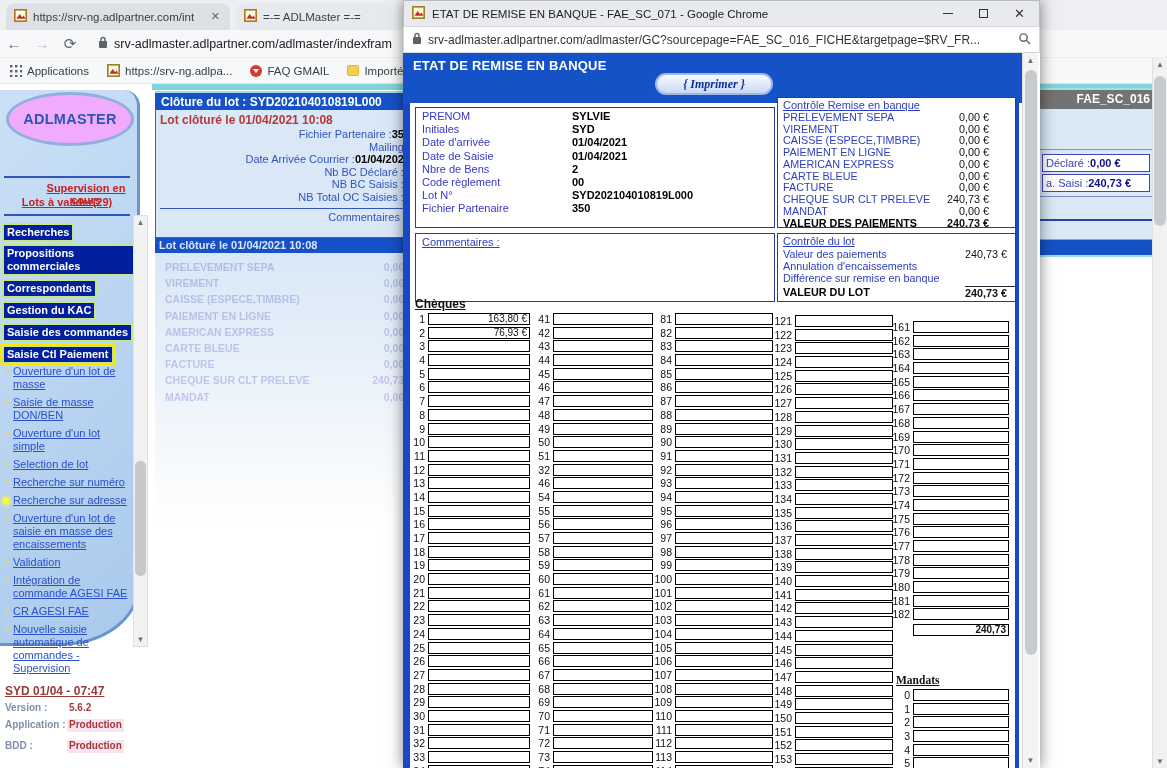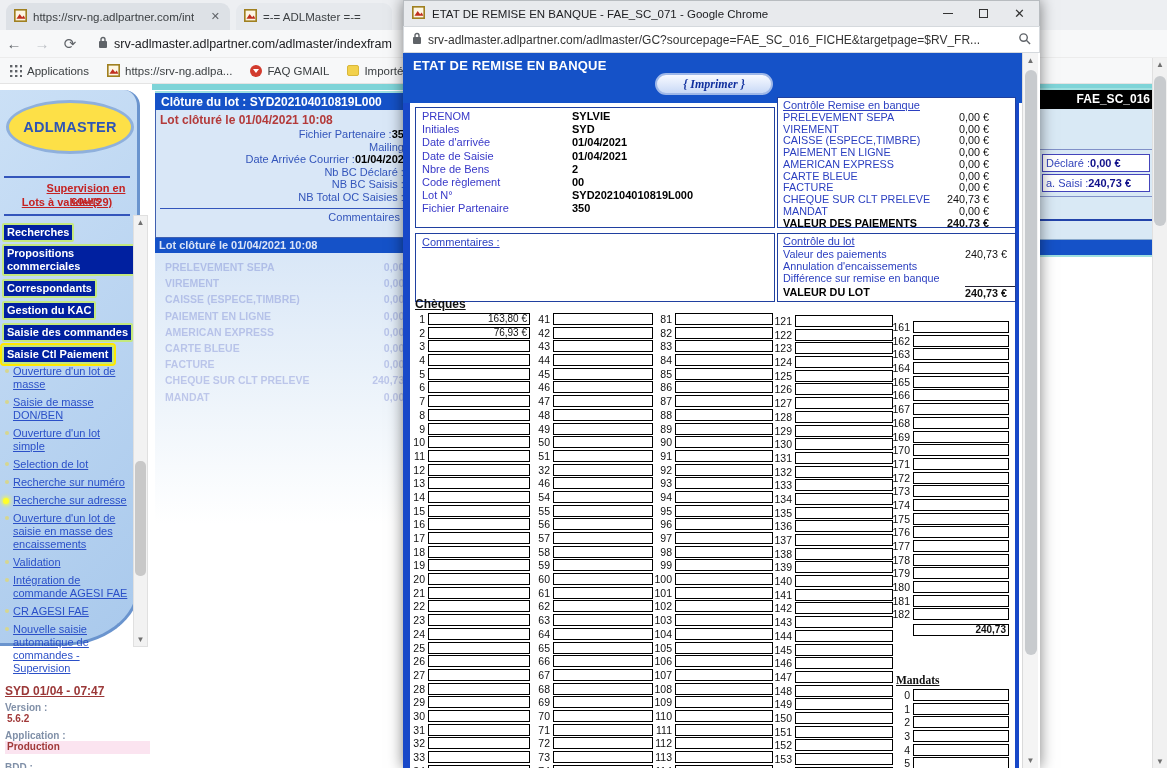--- a/index.html
+++ b/index.html
@@ -17,57 +17,57 @@
   .bmbar{position:absolute;left:0;top:58px;width:100%;height:26px;background:#F7F8F9;display:flex;align-items:center;gap:18px;padding-left:10px;border-bottom:1px solid #E4E4E4;}
   .bm{display:flex;align-items:center;gap:5px;font-size:11.5px;color:#3C4043;white-space:nowrap;}
   .ic-red{width:12px;height:12px;border-radius:50%;background:#D23B2E;position:relative;}
   .ic-red:after{content:"";position:absolute;left:3px;top:4px;border-left:3px solid transparent;border-right:3px solid transparent;border-top:4px solid #fff;}
   .ic-folder{width:12px;height:11px;background:#F2D14C;border:1px solid #D9B73A;border-radius:2px;}
   .cyanstrip{position:absolute;left:148px;top:84px;width:1019px;height:6px;background:#7ED4D8;}
 
   
   .sidewrap{position:absolute;left:0;top:84px;width:152px;height:684px;background:#fff;}
   .bubble{position:absolute;left:0;top:6px;width:140px;height:556px;background:linear-gradient(135deg,#CBE0F6,#A9C9EC);border-right:3px solid #6A94CE;border-bottom:3px solid #6A94CE;border-radius:0 16px 80px 0 / 0 16px 60px 0;}
-  .logo-oval{position:absolute;left:6px;top:16px;width:128px;height:54px;background:#fde047;border:3px solid #8FB0DC;border-radius:50%;display:flex;align-items:center;justify-content:center;}
+  .logo-oval{position:absolute;left:6px;top:8px;width:128px;height:54px;background:#f0abfc;border:3px solid #8FB0DC;border-radius:50%;display:flex;align-items:center;justify-content:center;}
   .logo-text{color:#2F55B4;font-weight:bold;font-size:14.5px;letter-spacing:.3px;}
   .sdiv{position:absolute;left:4px;width:126px;height:0;border-top:2px solid #3355BB;}
   .redlink{position:absolute;left:0;width:134px;text-align:center;color:#C42222;font-weight:bold;font-size:11px;text-decoration:underline;}
   .navbtns{position:absolute;left:2px;top:136px;width:134px;}
   .navbtn-row{margin:2px 0;}
   .navbtn{display:inline-block;background:#0020A0;color:#fff;font-size:11px;font-weight:bold;padding:1px 3px;border:2px solid #C4E87E;border-radius:2px;line-height:13px;}
   .navbtn.sel{outline:2px solid #FFE800;}
   .slinks{position:absolute;left:2px;top:276px;width:132px;}
   .slink{position:relative;margin:5px 0;padding-left:11px;font-size:11px;color:#2B50C8;text-decoration:underline;line-height:13px;}
   .bullet{position:absolute;left:3px;top:4px;width:4px;height:4px;border-radius:50%;background:#D6D690;}
   .bullet.hl{background:#FFFF2A;box-shadow:0 0 4px 1px #FFFF2A;width:6px;height:6px;left:1px;}
   .side-scroll{position:absolute;left:133px;top:131px;width:15px;height:432px;background:#F2F2F2;border:1px solid #E0E0E0;}
   .side-scroll .thumb{position:absolute;left:1px;top:245px;width:11px;height:115px;background:#C8C8C8;border-radius:5px;}
   .sarrow{position:absolute;left:0;width:13px;text-align:center;font-size:8px;color:#707070;}
   .statblock{position:absolute;left:5px;top:600px;width:145px;}
   .session{color:#9B3838;font-weight:bold;font-size:12px;text-decoration:underline;}
-  .statrow{margin-top:4px;font-size:10px;display:flex;flex-direction:column;}
+  .statrow{margin-top:4px;font-size:10px;display:flex;}
   .stat-label{color:#8090A8;font-weight:bold;width:62px;}
   .stat-val{color:#A03838;font-weight:bold;background:#FBE4F0;padding:0 2px;height:13px;}
 
   
   .lotpanel{position:absolute;left:155px;top:91px;width:266px;}
   .bluehdr{background:#1552C8;border-top:2px solid #9FE0E0;color:#fff;font-weight:bold;font-size:12px;padding:2px 6px;height:19px;white-space:nowrap;overflow:hidden;}
   .lotbody{background:#D9E7F7;border:1px solid #4060B0;border-top:none;padding:3px 0 0 0;height:128px;}
   .closedline{color:#B33A3A;font-weight:bold;font-size:12px;padding-left:4px;line-height:15px;white-space:nowrap;}
   .lrow{text-align:right;font-size:11px;line-height:12.6px;padding-right:10px;white-space:nowrap;}
   .ll{color:#3355BB;} .lv{color:#000;font-weight:bold;}
   .lotdivider{border-top:1.5px solid #3355BB;margin:4px 4px 2px 4px;}
   .comments-l{text-align:right;color:#3355BB;font-size:11px;padding-right:14px;}
   .ghostbar{background:#1552C8;color:rgba(255,255,255,.85);font-weight:bold;font-size:11px;padding:1px 4px;height:15px;overflow:hidden;white-space:nowrap;}
   .ghostarea{background:linear-gradient(#D9E7F7,#EFF5FB 55%,#FFF 95%);height:285px;padding:6px 8px 0 10px;}
   .grow{display:flex;justify-content:space-between;font-size:10.5px;line-height:16.2px;color:#3344BB;opacity:.25;font-weight:bold;}
 
   
   .faepanel{position:absolute;left:1036px;top:90px;width:120px;box-shadow:0 0 0 2px #9FE0E0;}
-  .faehdr{background:#000000;color:#fff;font-weight:bold;font-size:12px;text-align:right;padding:2px 6px;height:19px;}
+  .faehdr{background:#737373;color:#fff;font-weight:bold;font-size:12px;text-align:right;padding:2px 6px;height:19px;}
   .faebody{background:#D9E9F5;border:1px solid #88A8CC;border-top:none;height:131px;position:relative;}
   .faeboxwrap{position:absolute;left:2px;top:40px;width:114px;border:1px solid #8090C8;padding:2px;}
   .fbox{border:1px solid #4444BB;background:#fff;margin:2px 0;padding:2px 3px;font-size:11px;white-space:nowrap;overflow:hidden;}
   .fbl{color:#3344BB;} .fbv{color:#10108A;font-weight:bold;}
   .faeline{position:absolute;left:2px;top:110px;width:114px;border-top:2px solid #2244AA;}
   .faefoot{background:#1552C8;height:15px;margin-top:0;}
 
   
   .mainscroll{position:absolute;left:1152px;top:58px;width:15px;height:710px;background:#F1F1F1;border-left:1px solid #E0E0E0;}
   .mainscroll .up{position:absolute;top:2px;left:0;width:14px;text-align:center;font-size:8px;color:#707070;}

